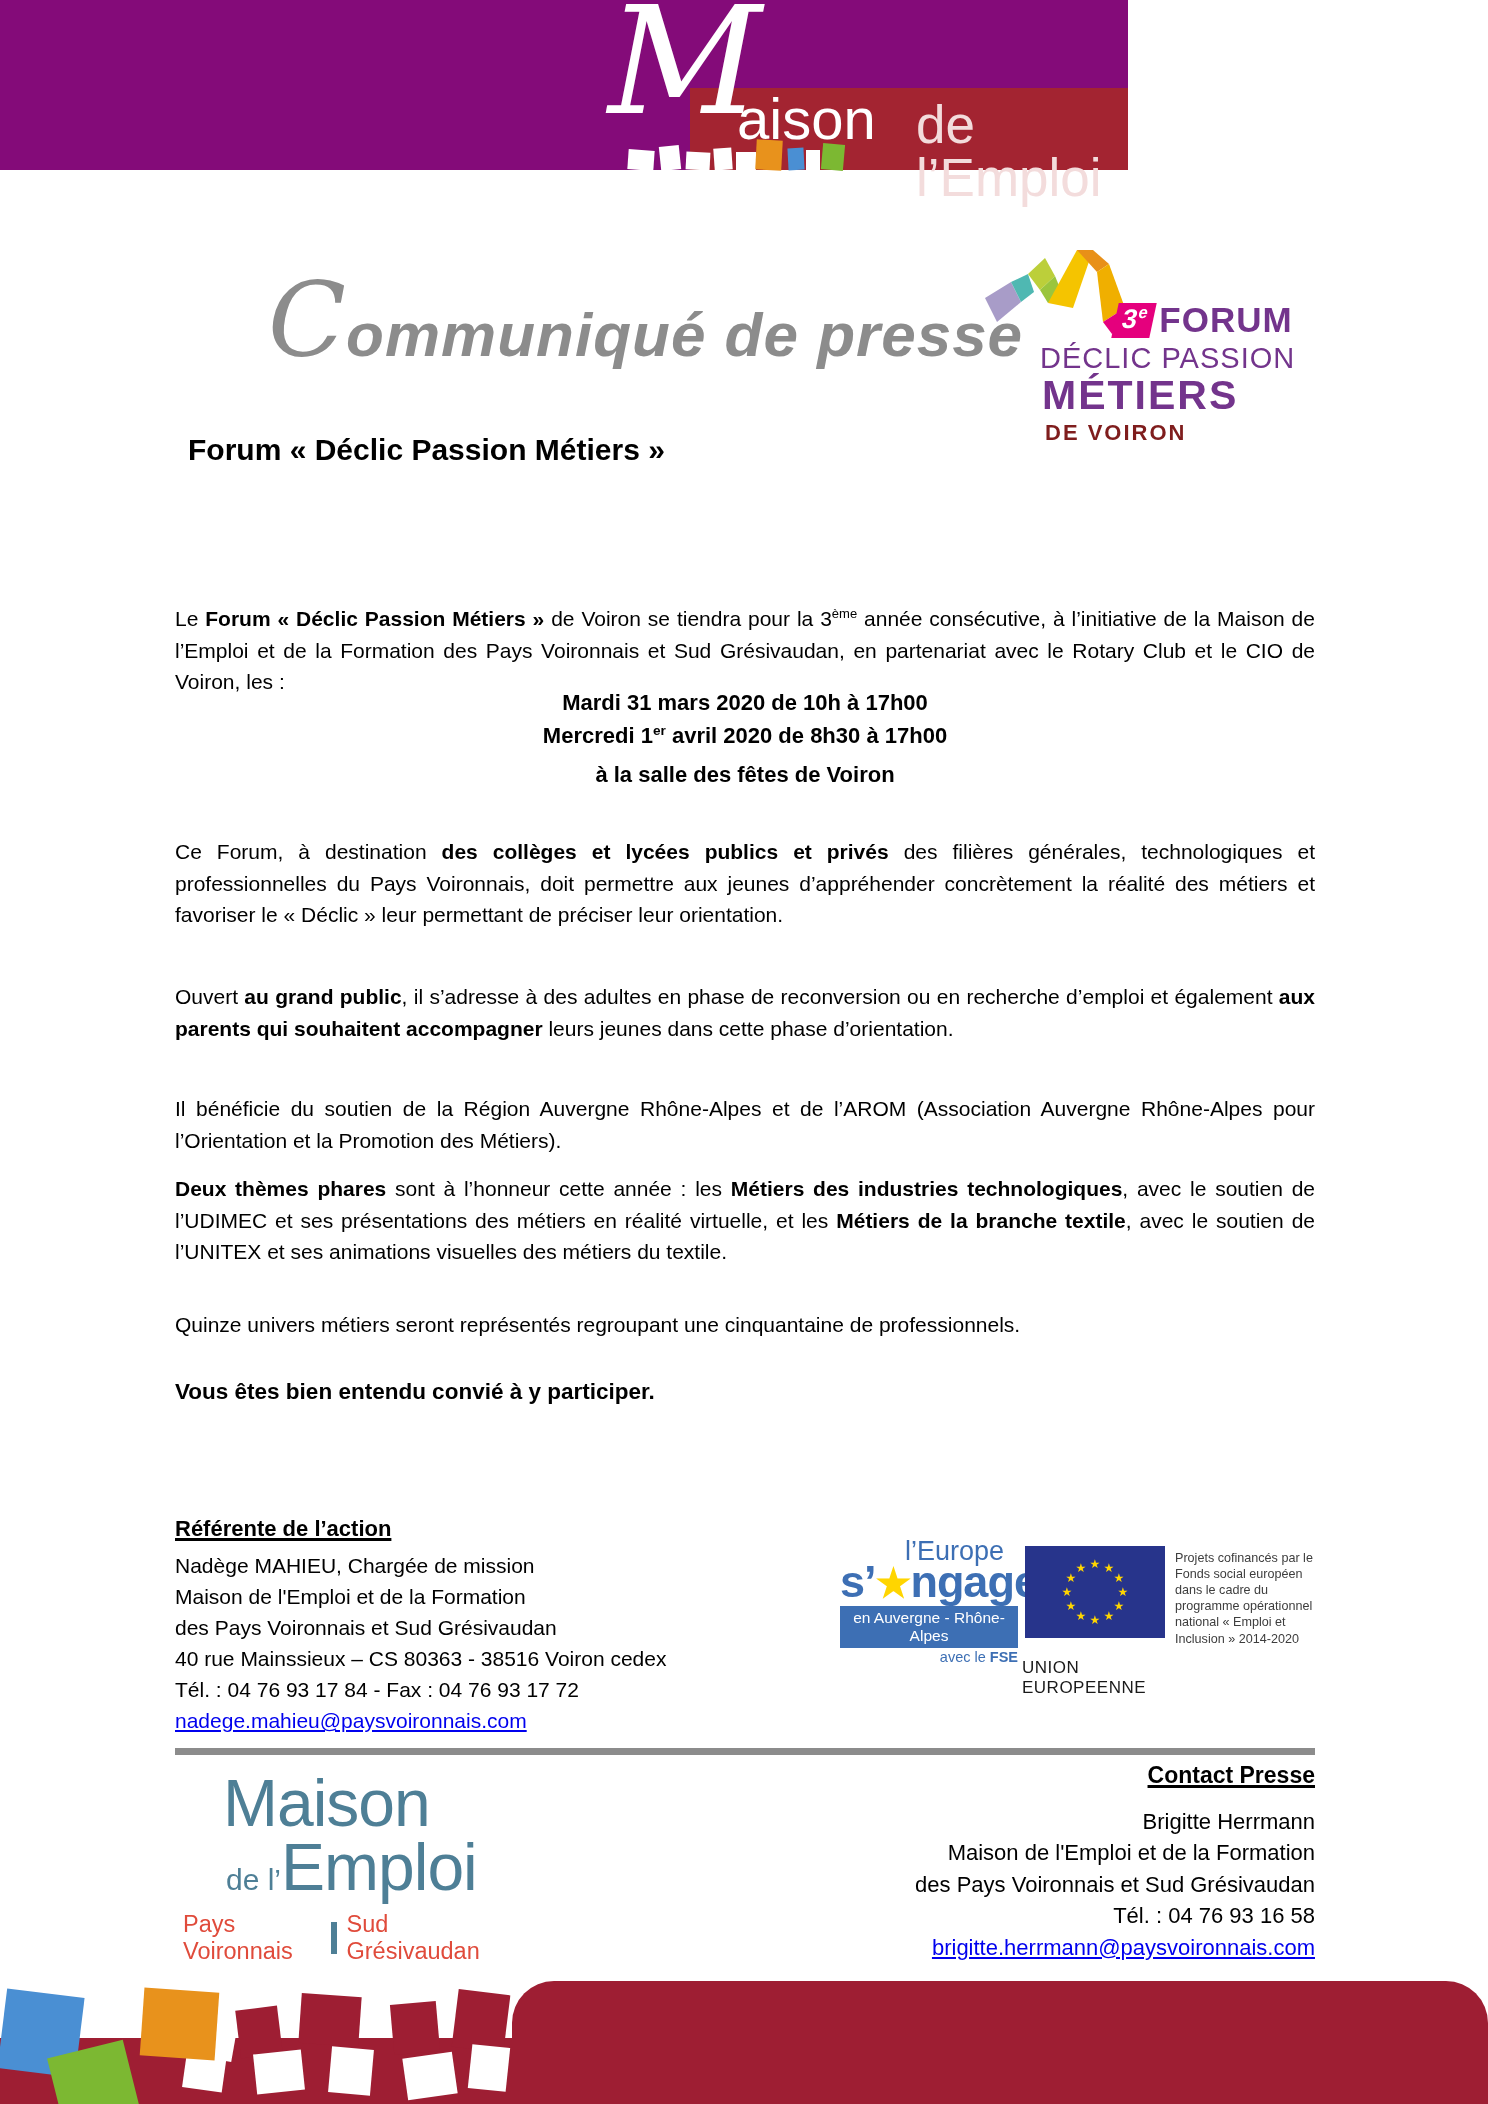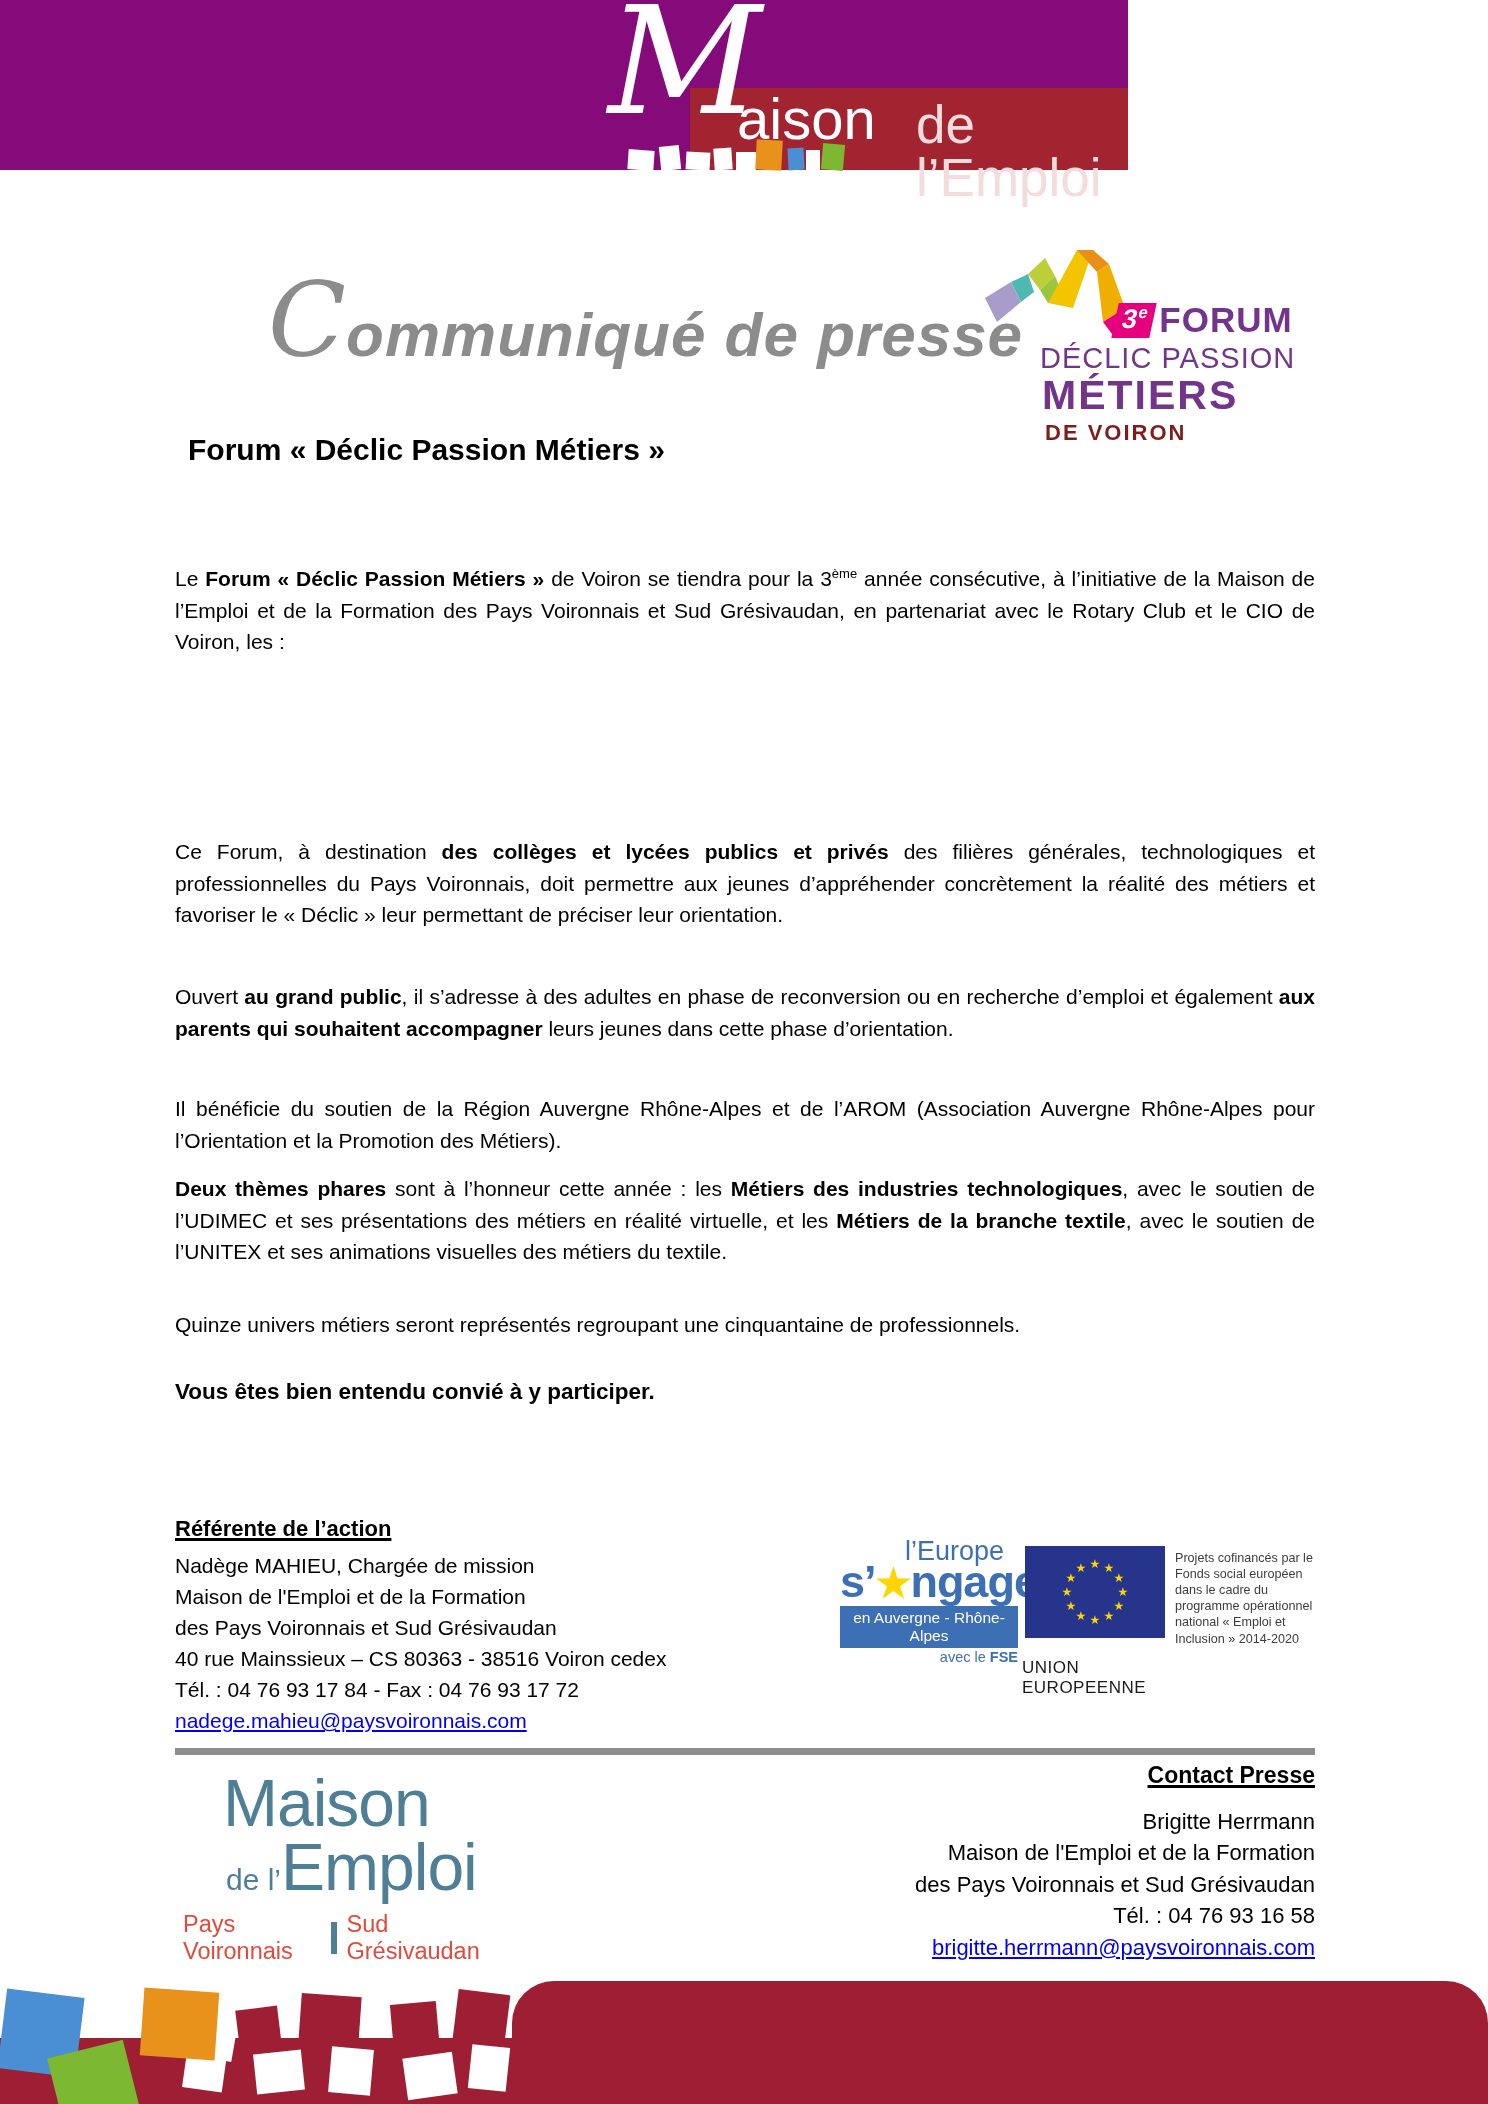--- a/index.html
+++ b/index.html
@@ -117,22 +117,27 @@
       <span class="tag3e"><span>3</span><sup>e</sup></span>
       <span class="forum-word">FORUM</span>
     </div>
     <div class="declic">DÉCLIC PASSION</div>
     <div class="metiers">MÉTIERS</div>
     <div class="devoiron">DE VOIRON</div>
   </div>
 
   <h1 class="doc-title">Forum « Déclic Passion Métiers »</h1>
 
-  <p class="para" style="top:542px;"><span>Le </span><span class="b">Forum « Déclic Passion Métiers »</span><span> de Voiron se tiendra pour la 3</span><sup>ème</sup><span> année consécutive, à l’initiative de la Maison de l’Emploi et de la Formation des Pays Voironnais et Sud Grésivaudan, en partenariat avec le Rotary Club et le CIO de Voiron, les :</span></p>
-
+  <p class="para" style="top:582px;"><span>Le </span><span class="b">Forum « Déclic Passion Métiers »</span><span> de Voiron se tiendra pour la 3</span><sup>ème</sup><span> année consécutive, à l’initiative de la Maison de l’Emploi et de la Formation des Pays Voironnais et Sud Grésivaudan, en partenariat avec le Rotary Club et le CIO de Voiron, les :</span></p>
+
+  <div class="dates" style="top:686px;">
+    <div class="d1"><span>Mardi 31 mars 2020 de 10h à 17h00</span></div>
+    <div class="d2"><span>Mercredi 1</span><sup>er</sup><span> avril 2020 de 8h30 à 17h00</span></div>
+    <div class="d3"><span>à la salle des fêtes de Voiron</span></div>
+  </div>
 
   <p class="para" style="top:815px;"><span>Ce Forum, à destination </span><span class="b">des collèges et lycées publics et privés</span><span> des filières générales, technologiques et professionnelles du Pays Voironnais, doit permettre aux jeunes d’appréhender concrètement la réalité des métiers et favoriser le « Déclic » leur permettant de préciser leur orientation.</span></p>
   <p class="para" style="top:960px;"><span>Ouvert </span><span class="b">au grand public</span><span>, il s’adresse à des adultes en phase de reconversion ou en recherche d’emploi et également </span><span class="b">aux parents qui souhaitent accompagner</span><span> leurs jeunes dans cette phase d’orientation.</span></p>
   <p class="para" style="top:1072px;"><span>Il bénéficie du soutien de la Région Auvergne Rhône-Alpes et de l’AROM (Association Auvergne Rhône-Alpes pour l’Orientation et la Promotion des Métiers).</span></p>
   <p class="para" style="top:1152px;"><span class="b">Deux thèmes phares</span><span> sont à l’honneur cette année : les </span><span class="b">Métiers des industries technologiques</span><span>, avec le soutien de l’UDIMEC et ses présentations des métiers en réalité virtuelle, et les </span><span class="b">Métiers de la branche textile</span><span>, avec le soutien de l’UNITEX et ses animations visuelles des métiers du textile.</span></p>
   <p class="para" style="top:1288px;"><span>Quinze univers métiers seront représentés regroupant une cinquantaine de professionnels.</span></p>
 
   <div class="announce" style="top:1376px;">
     <div>Vous êtes bien entendu convié à y participer.</div>
   </div>

